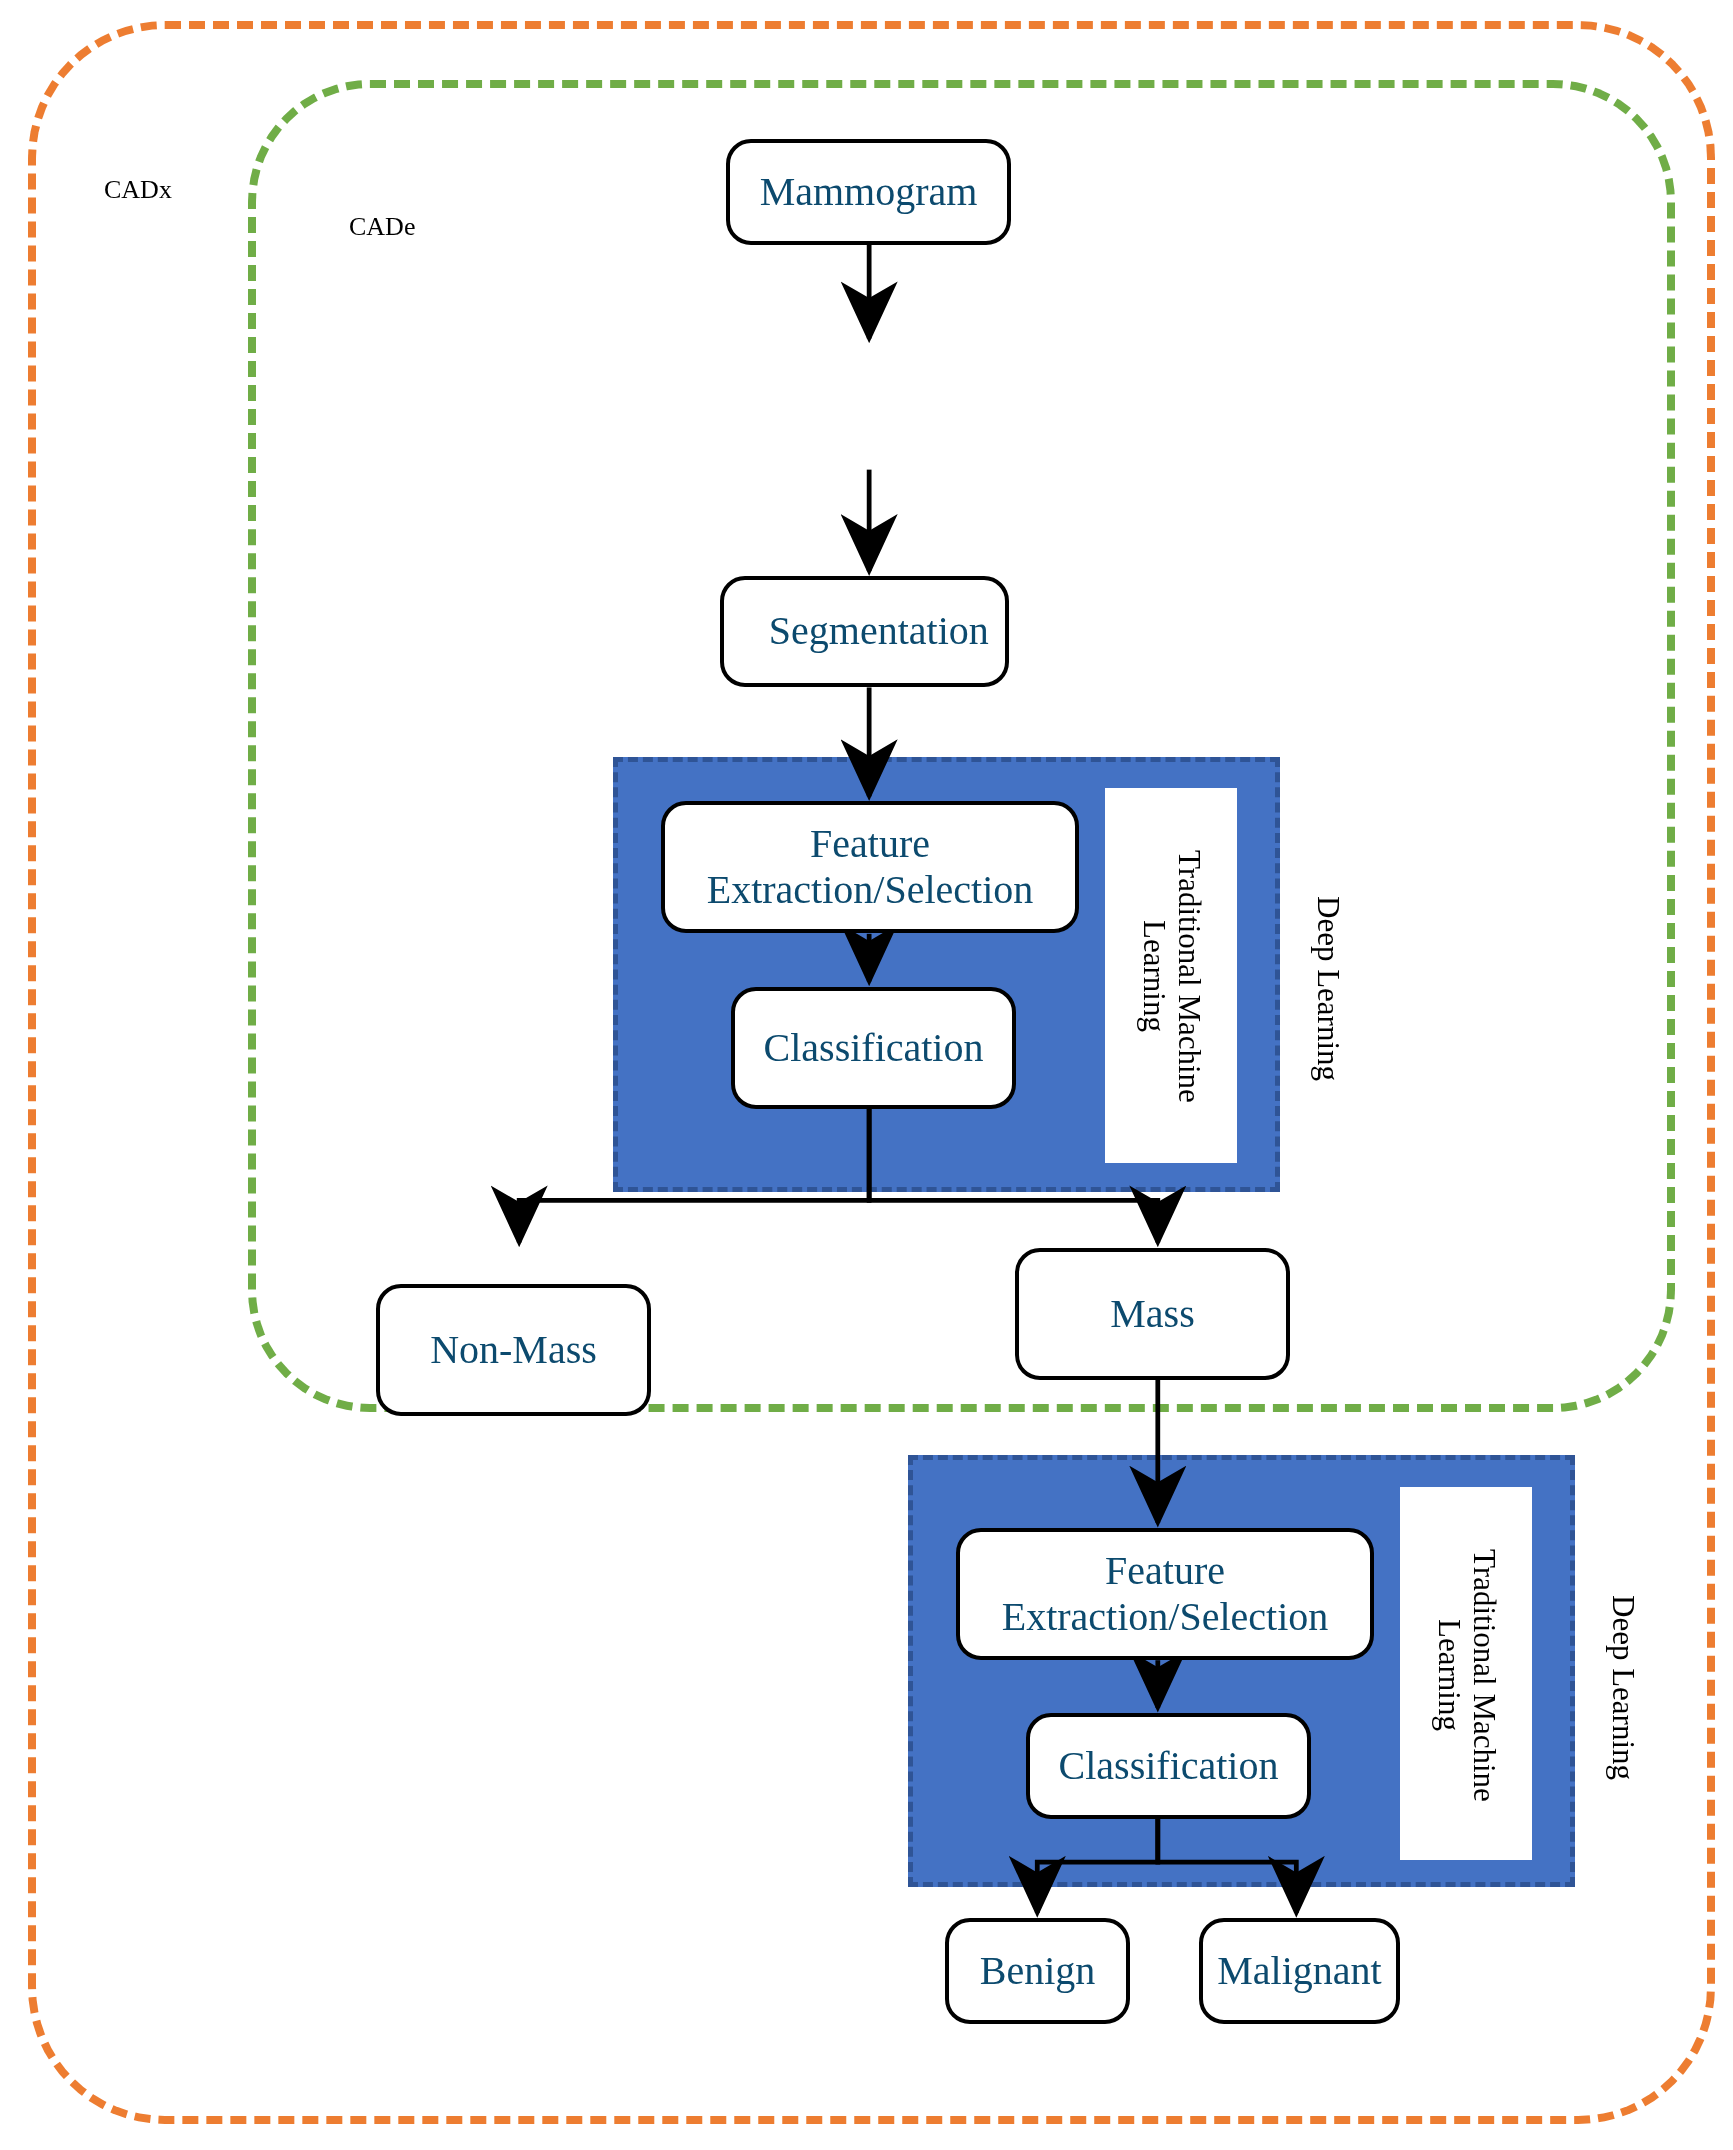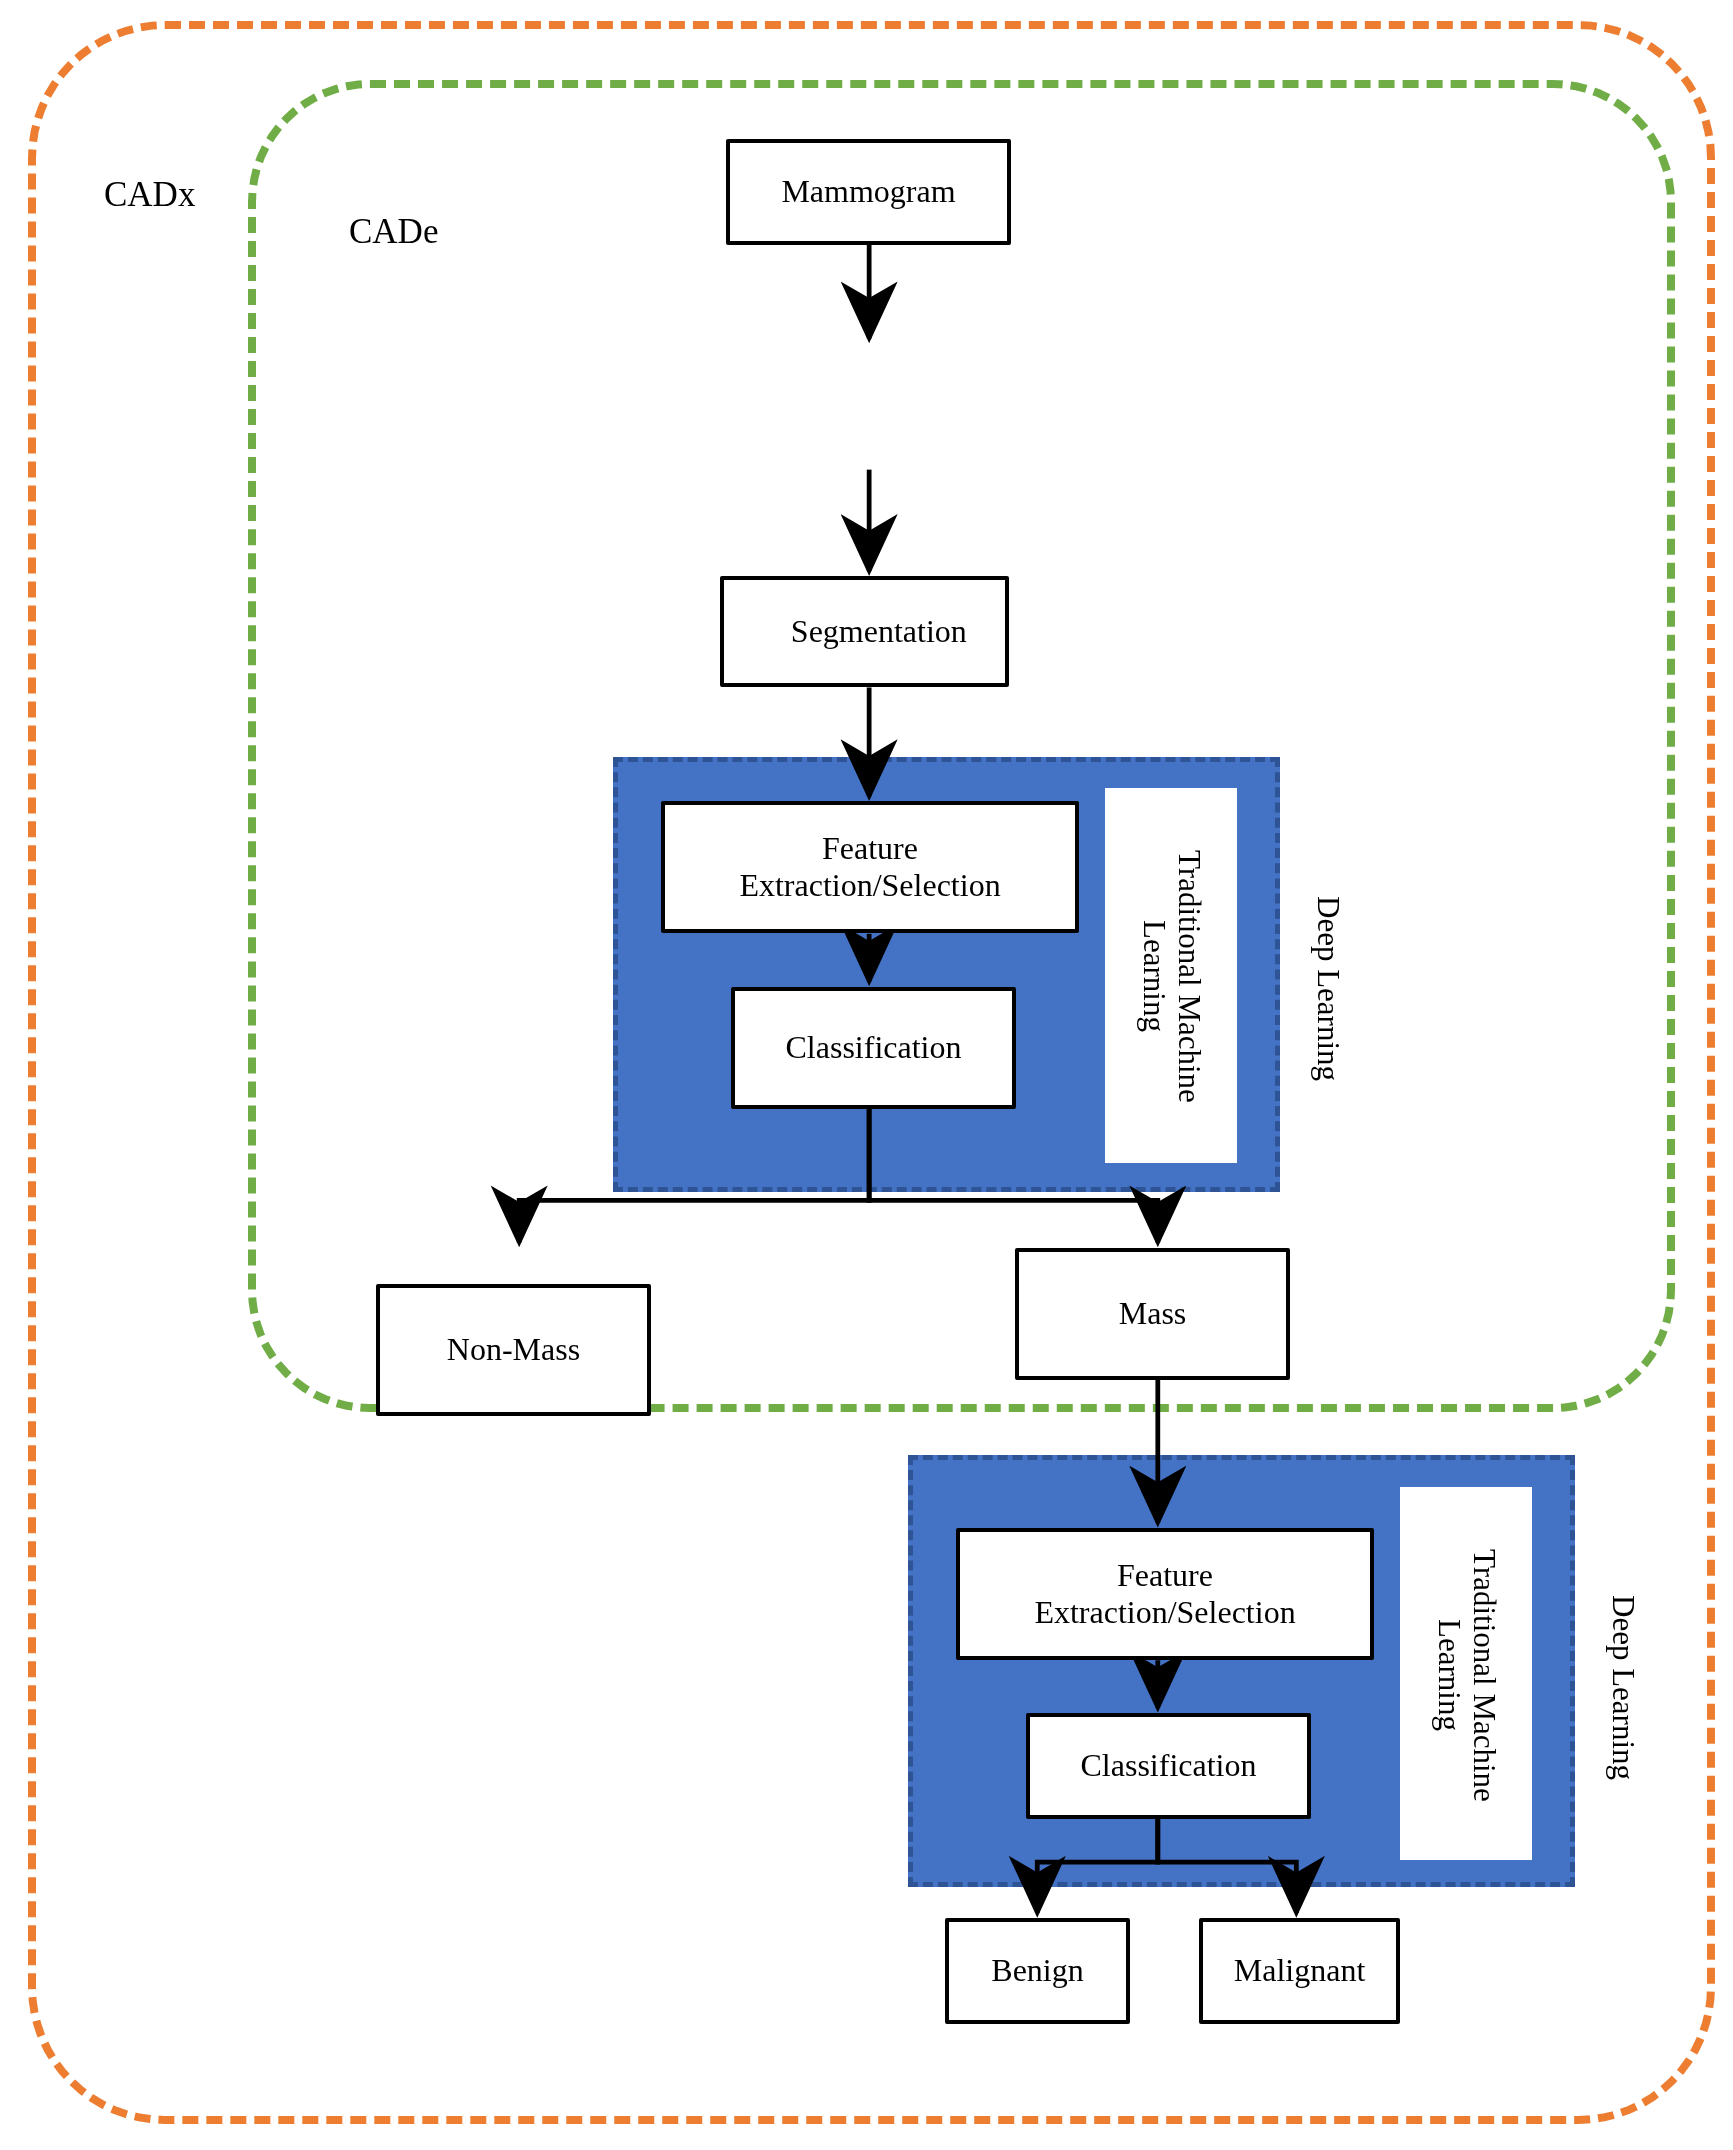--- a/index.html
+++ b/index.html
@@ -10,21 +10,21 @@
   .region{position:absolute;box-sizing:border-box;background:transparent;}
   #cadx-region{
     left:27.5px;top:21px;width:1687px;height:2103px;
     border:8.5px dashed #ED7D31;border-radius:137px;
   }
   #cade-region{
     left:248px;top:80px;width:1427px;height:1332px;
     border:8px dashed #70AD47;border-radius:122px;
   }
   .region-label{
-    position:absolute;color:#000;font-size:35px;line-height:1;white-space:nowrap;
+    position:absolute;color:#000;font-size:26px;line-height:1;white-space:nowrap;
   }
   #cadx-label{left:104px;top:177px;}
   #cade-label{left:349px;top:178px;margin-top:36px;}
 
   
   .ml-panel{
     position:absolute;box-sizing:border-box;
     background:#4472C4;border:5.8px dashed #2F5496;
   }
   #ml-panel-top{left:613px;top:757px;width:667px;height:196px;}
@@ -51,23 +51,23 @@
   #tml-label-bottom{left:1408px;top:1503px;width:116px;height:344px;
     display:flex;align-items:center;justify-content:center;}
   #dl-label-top{left:1296px;top:804px;width:63px;height:370px;
     display:flex;align-items:center;justify-content:center;}
   #dl-label-bottom{left:1591px;top:1503px;width:63px;height:370px;
     display:flex;align-items:center;justify-content:center;}
 
   
   .node{
     position:absolute;box-sizing:border-box;
-    background:#fff;border:4.8px solid #000;border-radius:2px;
+    background:#fff;border:4.8px solid #000;border-radius:25px;
     display:flex;align-items:center;justify-content:center;text-align:center;
-    color:#000000;font-size:32px;line-height:1.16;white-space:pre-line;
+    color:#0c4a6e;font-size:40px;line-height:1.16;white-space:pre-line;
     padding:2.1px 5.3px;
   }
   #node-mammogram{left:726px;top:139px;width:285px;height:106px;}
   #node-preprocessing{left:720px;top:344px;width:289px;height:126px;}
   #node-segmentation{left:720px;top:576px;width:289px;height:111px;padding-left:34px;}
   #node-feature-top{left:661px;top:801px;width:418px;height:132px;}
   #node-classification-top{left:731px;top:987px;width:285px;height:122px;}
   #node-nonmass{left:376px;top:1248px;width:275px;height:132px;margin-top:36px;}
   #node-mass{left:1015px;top:1248px;width:275px;height:132px;}
   #node-feature-bottom{left:956px;top:1528px;width:418px;height:132px;}

